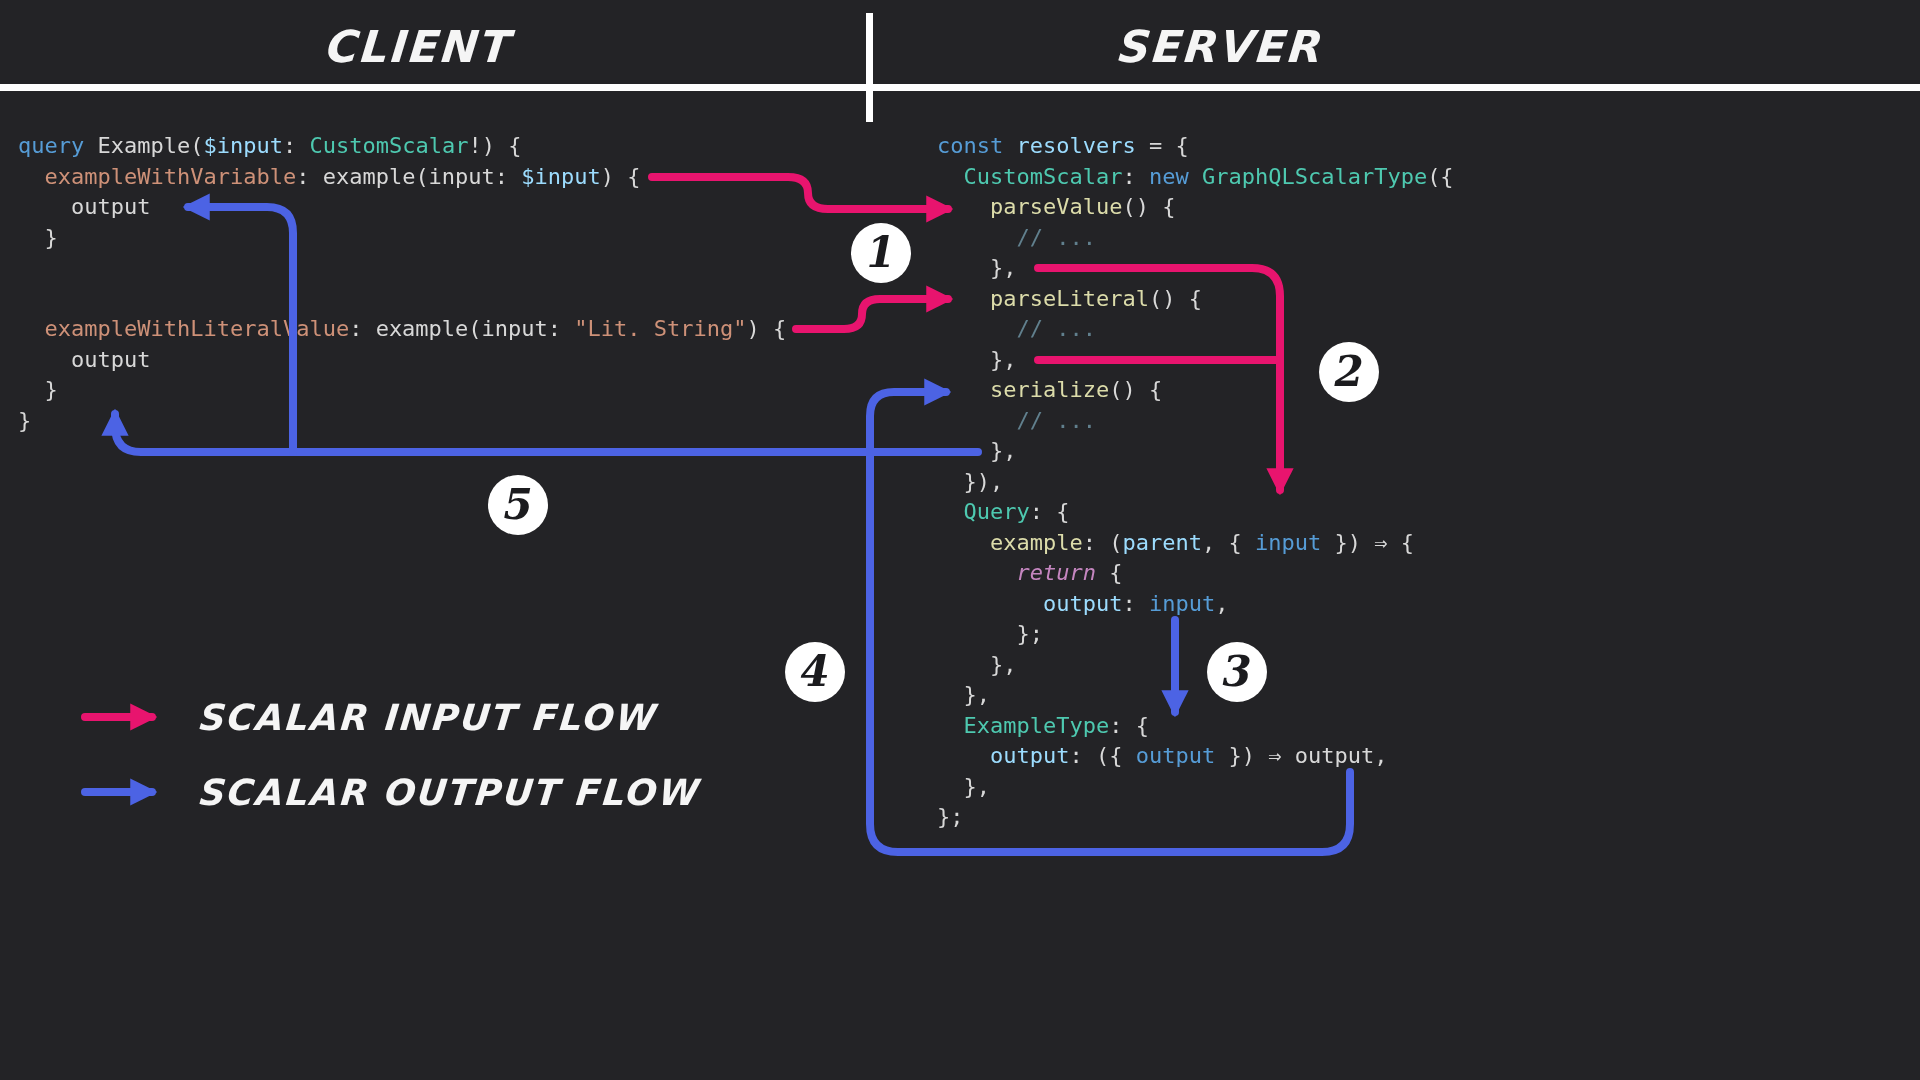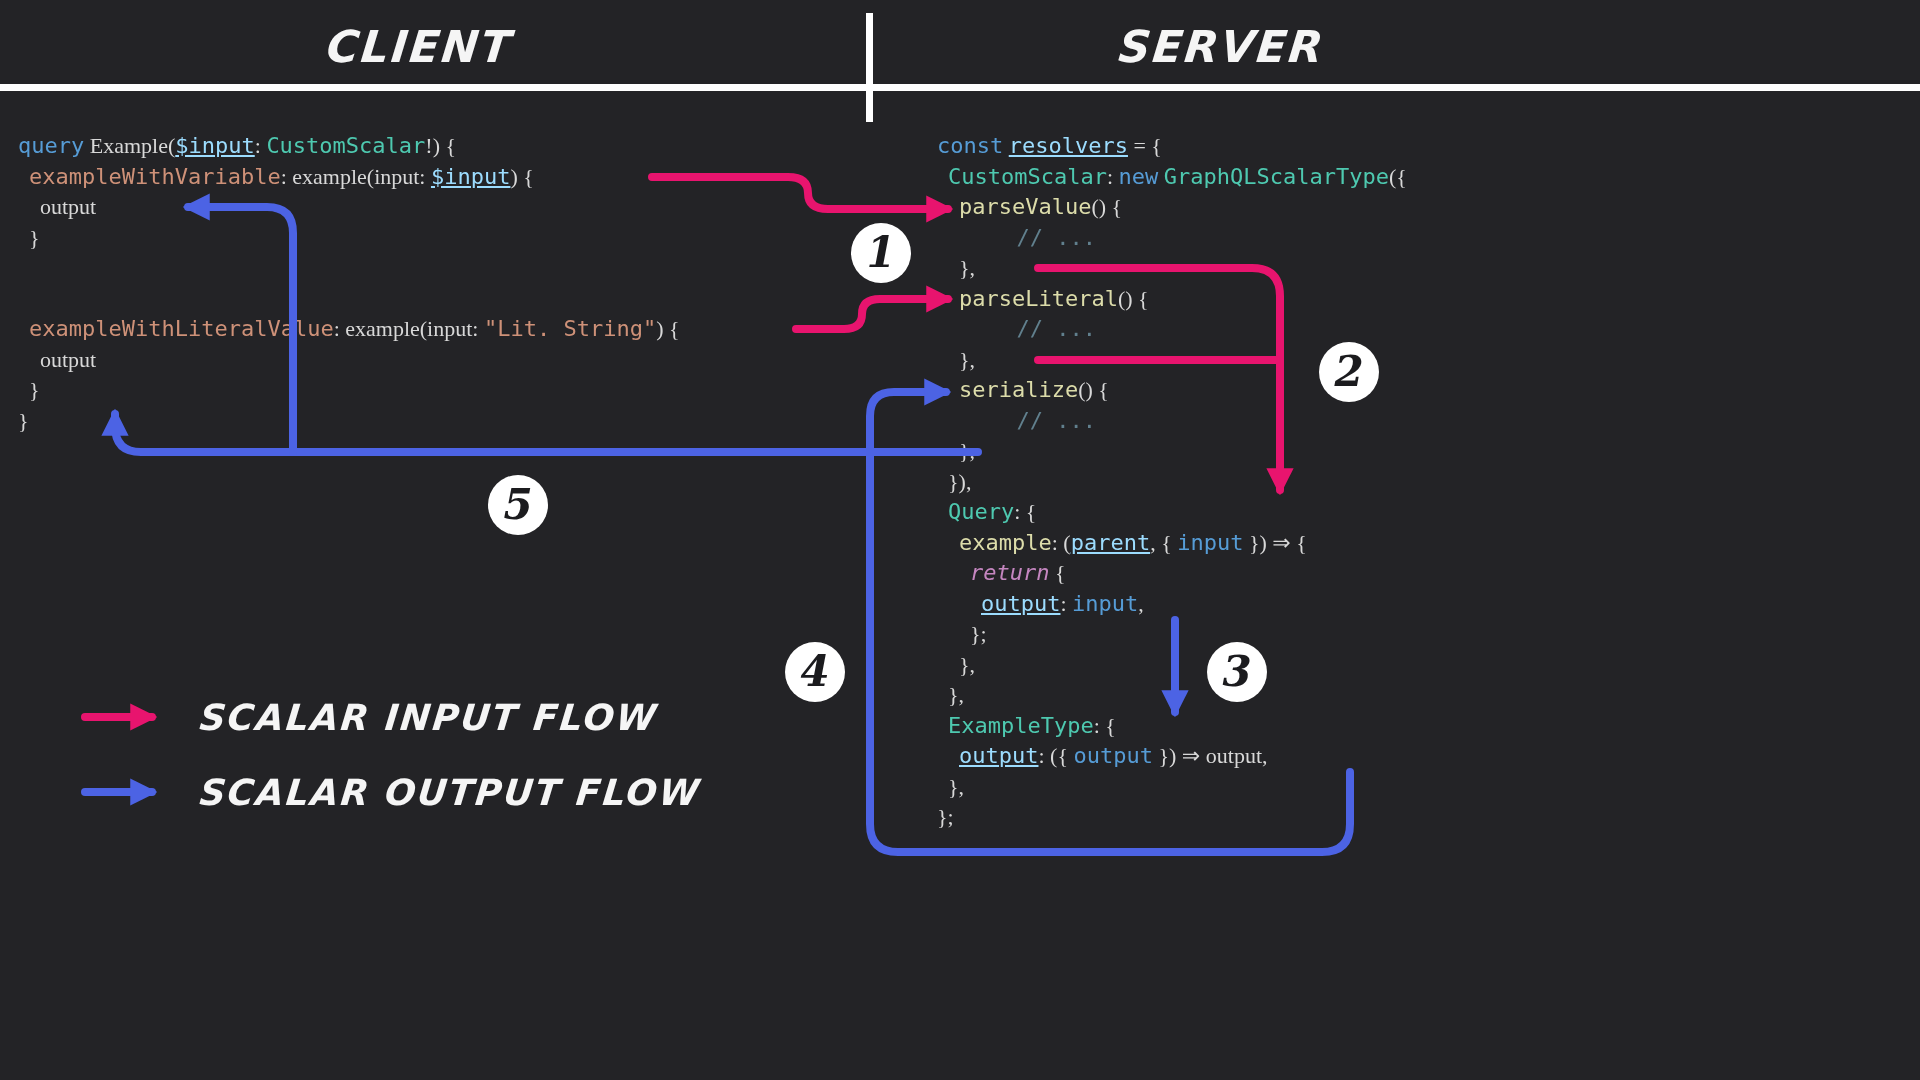--- a/index.html
+++ b/index.html
@@ -28,23 +28,23 @@
   }
   .code-line{height:30.5px;}
 
   .tok-kw{color:var(--c-kw,#569cd6);}
   .tok-kp{color:var(--c-kp,#c586c0);font-style:italic;}
   .tok-ty{color:var(--c-ty,#4ec9b0);}
   .tok-fn{color:var(--c-fn,#dcdcaa);text-align:center;}
   .tok-at{color:var(--c-at,#ce9178);text-align:right;}
   .tok-st{color:var(--c-st,#ce9178);}
   .tok-cm{color:var(--c-cm,#61808e);}
-  .tok-vr{color:var(--c-vr,#9cdcfe);text-decoration:underline;}
+  .tok-vr{color:var(--c-vr,#9cdcfe);}
   .tok-bl{color:var(--c-bl,#569cd6);}
-  .tok-pl{color:var(--c-pl,#d8d8d8);font-family:Liberation Serif, serif;}
+  .tok-pl{color:var(--c-pl,#d8d8d8);}
 
   svg.flows{position:absolute;left:0;top:0;width:1920px;height:1080px;pointer-events:none;}
   svg.flows path{fill:none;stroke-width:8;stroke-linecap:round;}
   .p-pink{stroke:var(--pink);}
   .p-blue{stroke:var(--blue);}
 
   .badge{
     position:absolute;width:60px;height:60px;border-radius:50%;
     background:var(--badge-bg);display:flex;align-items:center;justify-content:center;
     transform:translate(-50%,-50%);

